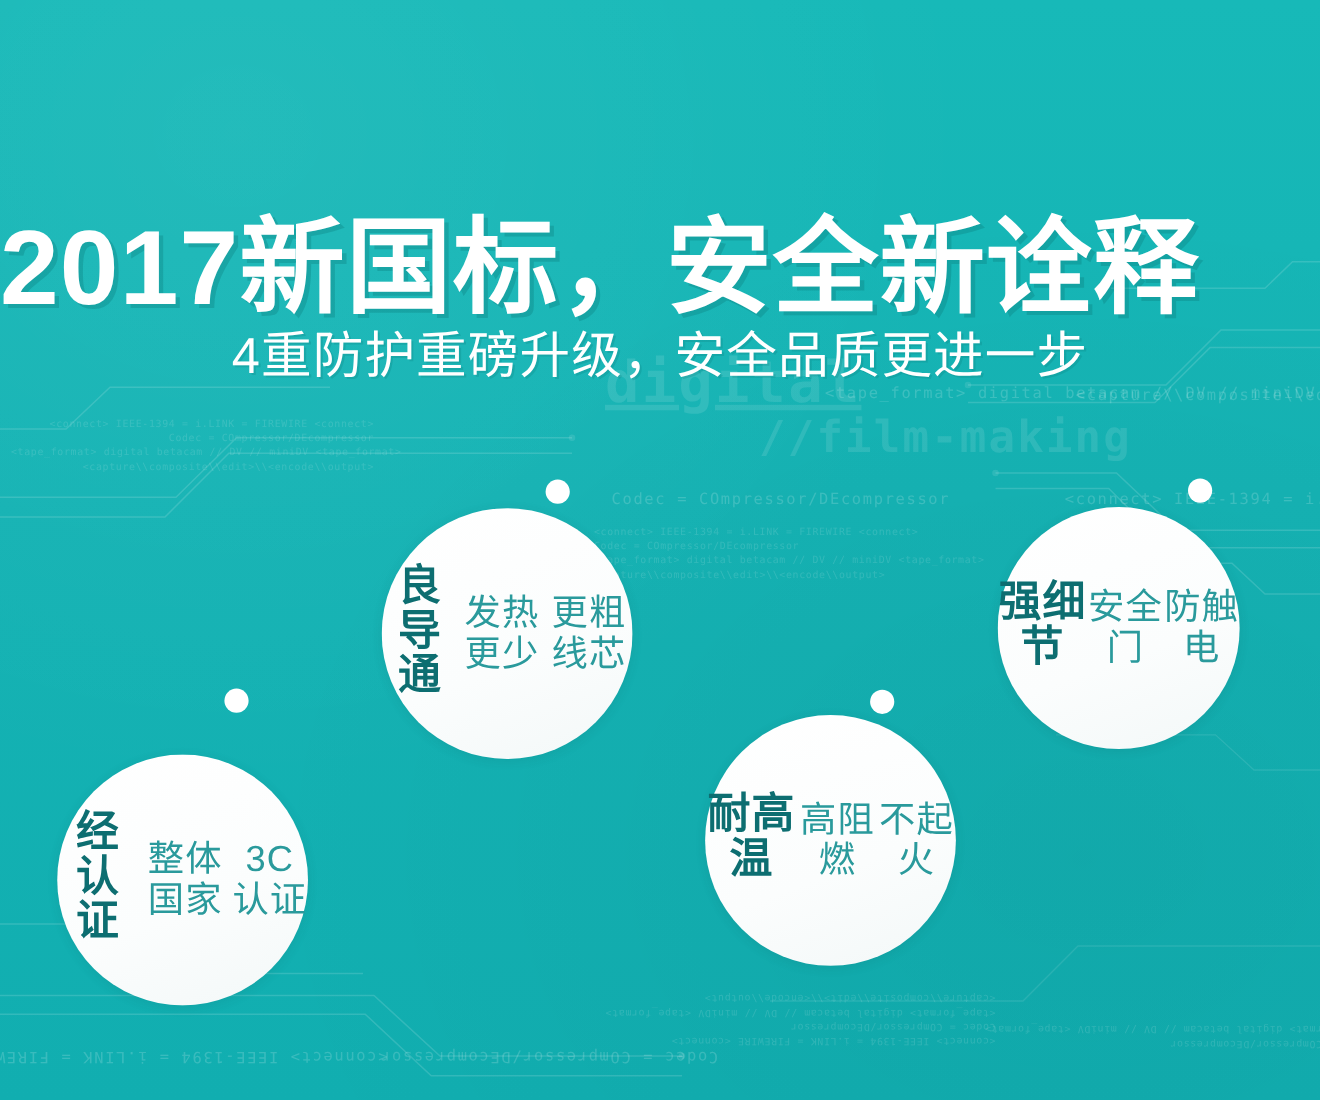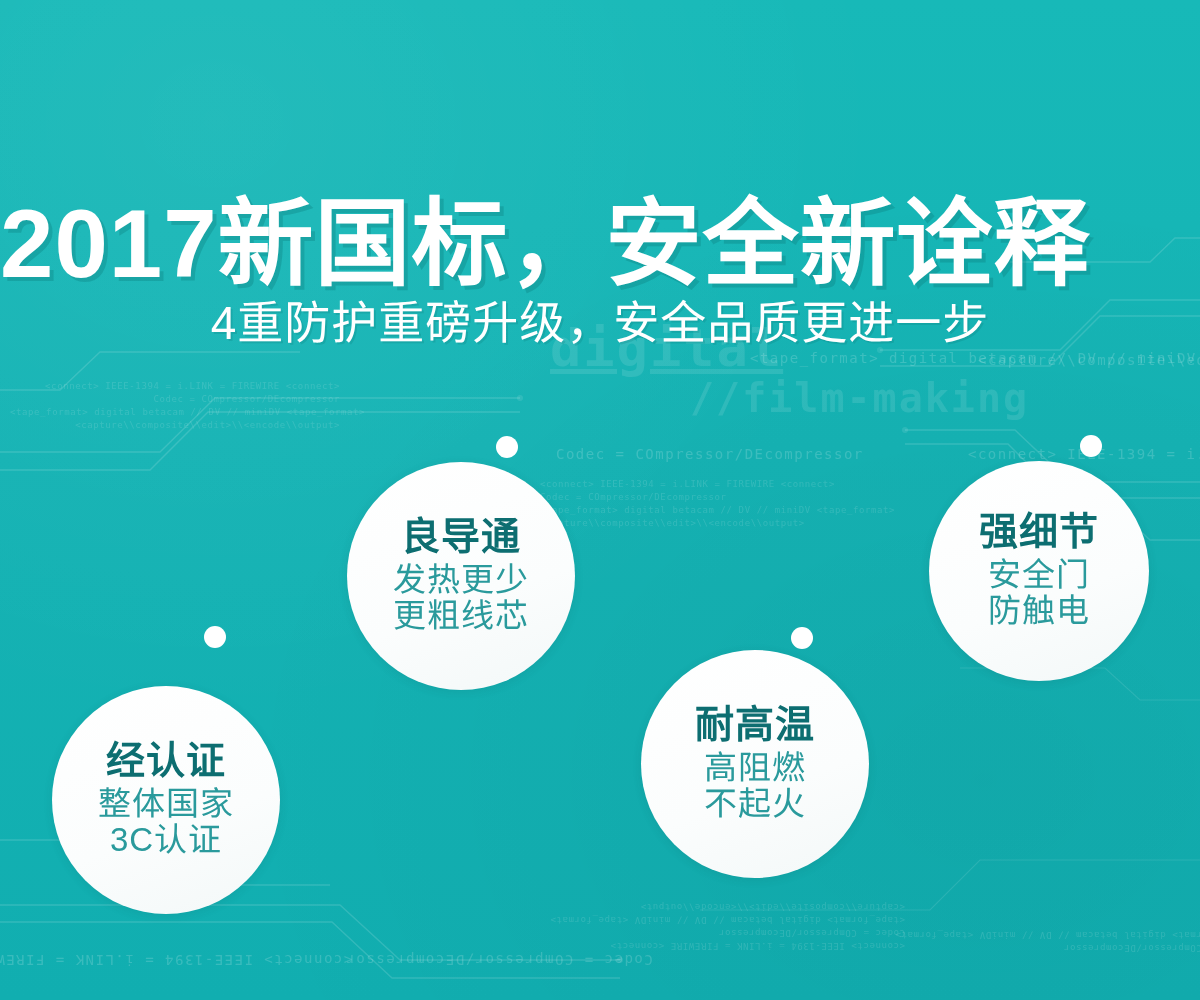--- a/index.html
+++ b/index.html
@@ -104,21 +104,21 @@
   }
 
   
   .bubble {
     position: absolute;
     border-radius: 50%;
     background: #fdfdfd;
     background-image: linear-gradient(160deg, #ffffff 0%, #fbfdfd 60%, #f3f8f8 100%);
     box-shadow: 0 2px 10px rgba(0,60,60,0.10);
     display: flex;
-    flex-direction: column;
+    flex-direction: row;
     align-items: center;
     justify-content: center;
     text-align: center;
   }
   .bubble-title {
     font-size: 39px;
     font-weight: bold;
     color: #0d6e71;
     line-height: 1.05;
     letter-spacing: 1px;
@@ -236,19 +236,19 @@
   </div>
 
   <div class="bubble-dot" style="left:791px; top:627px; width:22px; height:22px;"></div>
   <div class="bubble" style="left:641px; top:650px; width:228px; height:228px;">
     <div class="bubble-title">耐高温</div>
     <div class="bubble-line">高阻燃</div>
     <div class="bubble-line">不起火</div>
   </div>
 
   <div class="bubble-dot" style="left:1080px; top:435px; width:22px; height:22px;"></div>
-  <div class="bubble" style="left:929px; top:461px; width:220px; height:220px;">
+  <div class="bubble" style="left:907px; top:461px; width:220px; height:220px;">
     <div class="bubble-title">强细节</div>
     <div class="bubble-line">安全门</div>
     <div class="bubble-line">防触电</div>
   </div>
 
 </div>
 
 </body></html>

